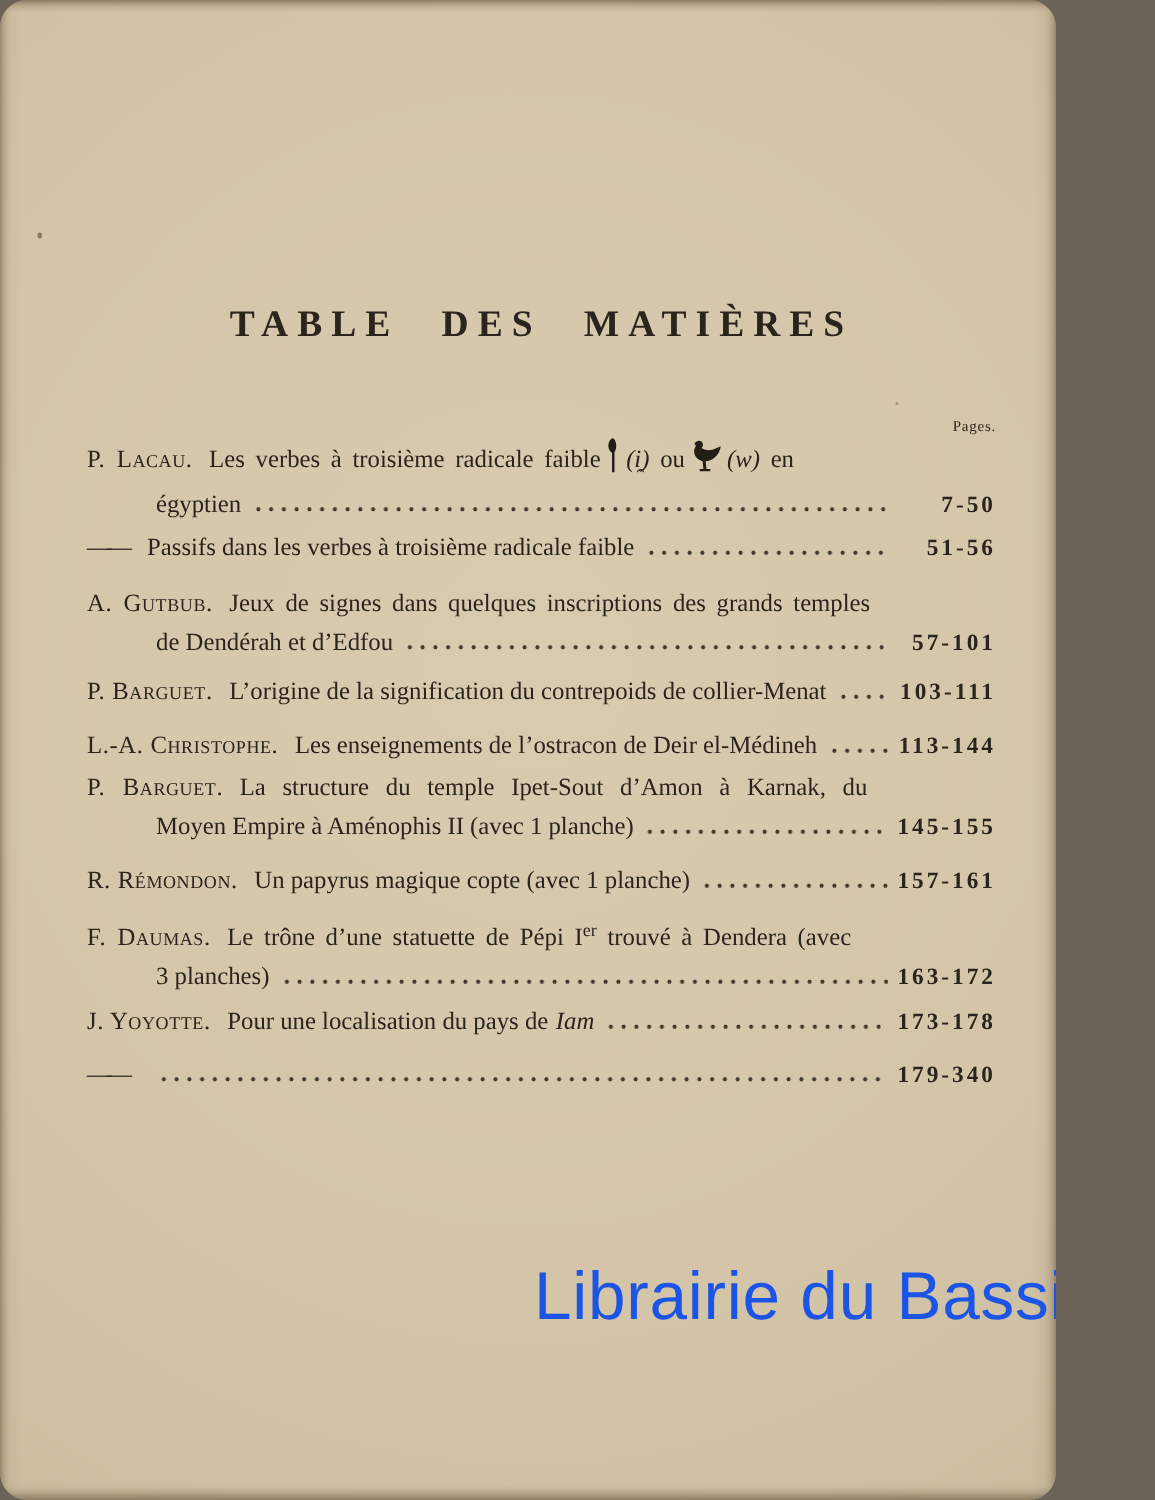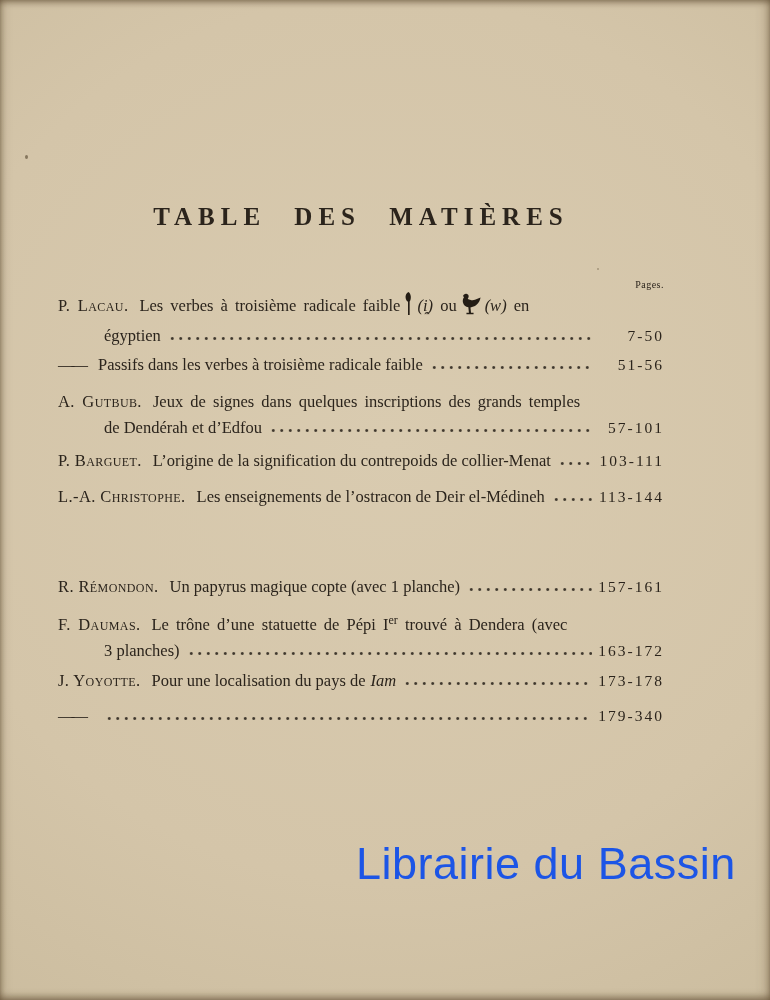--- a/index.html
+++ b/index.html
@@ -1,20 +1,21 @@
 <!DOCTYPE html>
 <html><head>
 <meta charset="utf-8">
 <style>
   html,body{margin:0;padding:0;background:#6b6258;}
   .page{
-    position:relative;width:770px;height:1000px;overflow:hidden;
+    position:relative;width:704px;height:1000px;overflow:hidden;
     background:radial-gradient(ellipse 115% 85% at 50% 44%, #d9cbb0 0%, #d4c5a9 52%, #cabb9d 86%, #c0b091 100%);
     font-family:"Liberation Serif","DejaVu Serif",serif;
     color:#2b241c;
+    border-radius:18px;
   }
   .page::before{
     content:"";position:absolute;inset:0;pointer-events:none;z-index:5;
     box-shadow:inset 0 4px 6px -2px rgba(80,60,34,.55),
                inset 0 -5px 7px -2px rgba(80,60,34,.5),
                inset 6px 0 12px -7px rgba(80,60,34,.5),
                inset -7px 0 14px -7px rgba(80,60,34,.45);
   }
   .title{
     position:absolute;left:58px;width:606px;top:203px;text-align:center;
@@ -28,21 +29,21 @@
   .row{display:flex;align-items:baseline;}
   .author{font-variant:small-caps;letter-spacing:.4px;margin-right:11px;white-space:nowrap;}
   .txt{white-space:nowrap;}
   .cont{padding-left:46px;}
   .leader{
     flex:1 1 auto;align-self:stretch;margin:0 6px 0 7px;min-width:10px;
     background-image:radial-gradient(circle, rgba(43,36,28,.88) 1.15px, rgba(43,36,28,0) 1.55px);
     background-size:8.5px 8.5px;background-repeat:repeat-x;
     background-position:left bottom 7px;
   }
-  .pg{flex:0 0 auto;min-width:64px;text-align:right;font-size:15.5px;letter-spacing:2px;white-space:nowrap;}
+  .pg{flex:0 0 auto;min-width:64px;text-align:right;font-size:15.5px;letter-spacing:2px;white-space:nowrap;font-weight:bold;}
   .dash{display:inline-block;letter-spacing:-3px;margin-right:13px;white-space:nowrap;}
   .it{font-style:italic;}
   .gl{font-style:italic;white-space:nowrap;}
   sup{font-size:12px;vertical-align:6px;letter-spacing:0;}
   .hiero{display:inline-block;vertical-align:-4px;margin:0 4px;}
   .ws3{word-spacing:3px;}
   .ws7{word-spacing:7px;}
   .e1{top:292px;} .e2{top:352px;} .e3{top:389px;} .e4{top:448px;} .e5{top:484px;}
   .e6{top:512px;} .e7{top:574px;} .e8{top:607px;} .e9{top:668px;} .e10{top:703px;}
   .watermark{
@@ -111,20 +112,30 @@
 
   <div class="entry e5">
     <div class="row">
       <span class="author">L.-A. Christophe.</span>
       <span class="txt">Les enseignements de l’ostracon de Deir el-Médineh</span>
       <span class="leader"></span>
       <span class="pg">113-144</span>
     </div>
   </div>
 
+  <div class="entry e6">
+    <div class="ws7">
+      <span class="author">P. Barguet.</span><span>La structure du temple Ipet-Sout d’Amon à Karnak, du</span>
+    </div>
+    <div class="row cont">
+      <span class="txt">Moyen Empire à Aménophis II (avec 1 planche)</span>
+      <span class="leader"></span>
+      <span class="pg">145-155</span>
+    </div>
+  </div>
 
   <div class="entry e7">
     <div class="row">
       <span class="author">R. Rémondon.</span>
       <span class="txt">Un papyrus magique copte (avec 1 planche)</span>
       <span class="leader"></span>
       <span class="pg">157-161</span>
     </div>
   </div>
 

